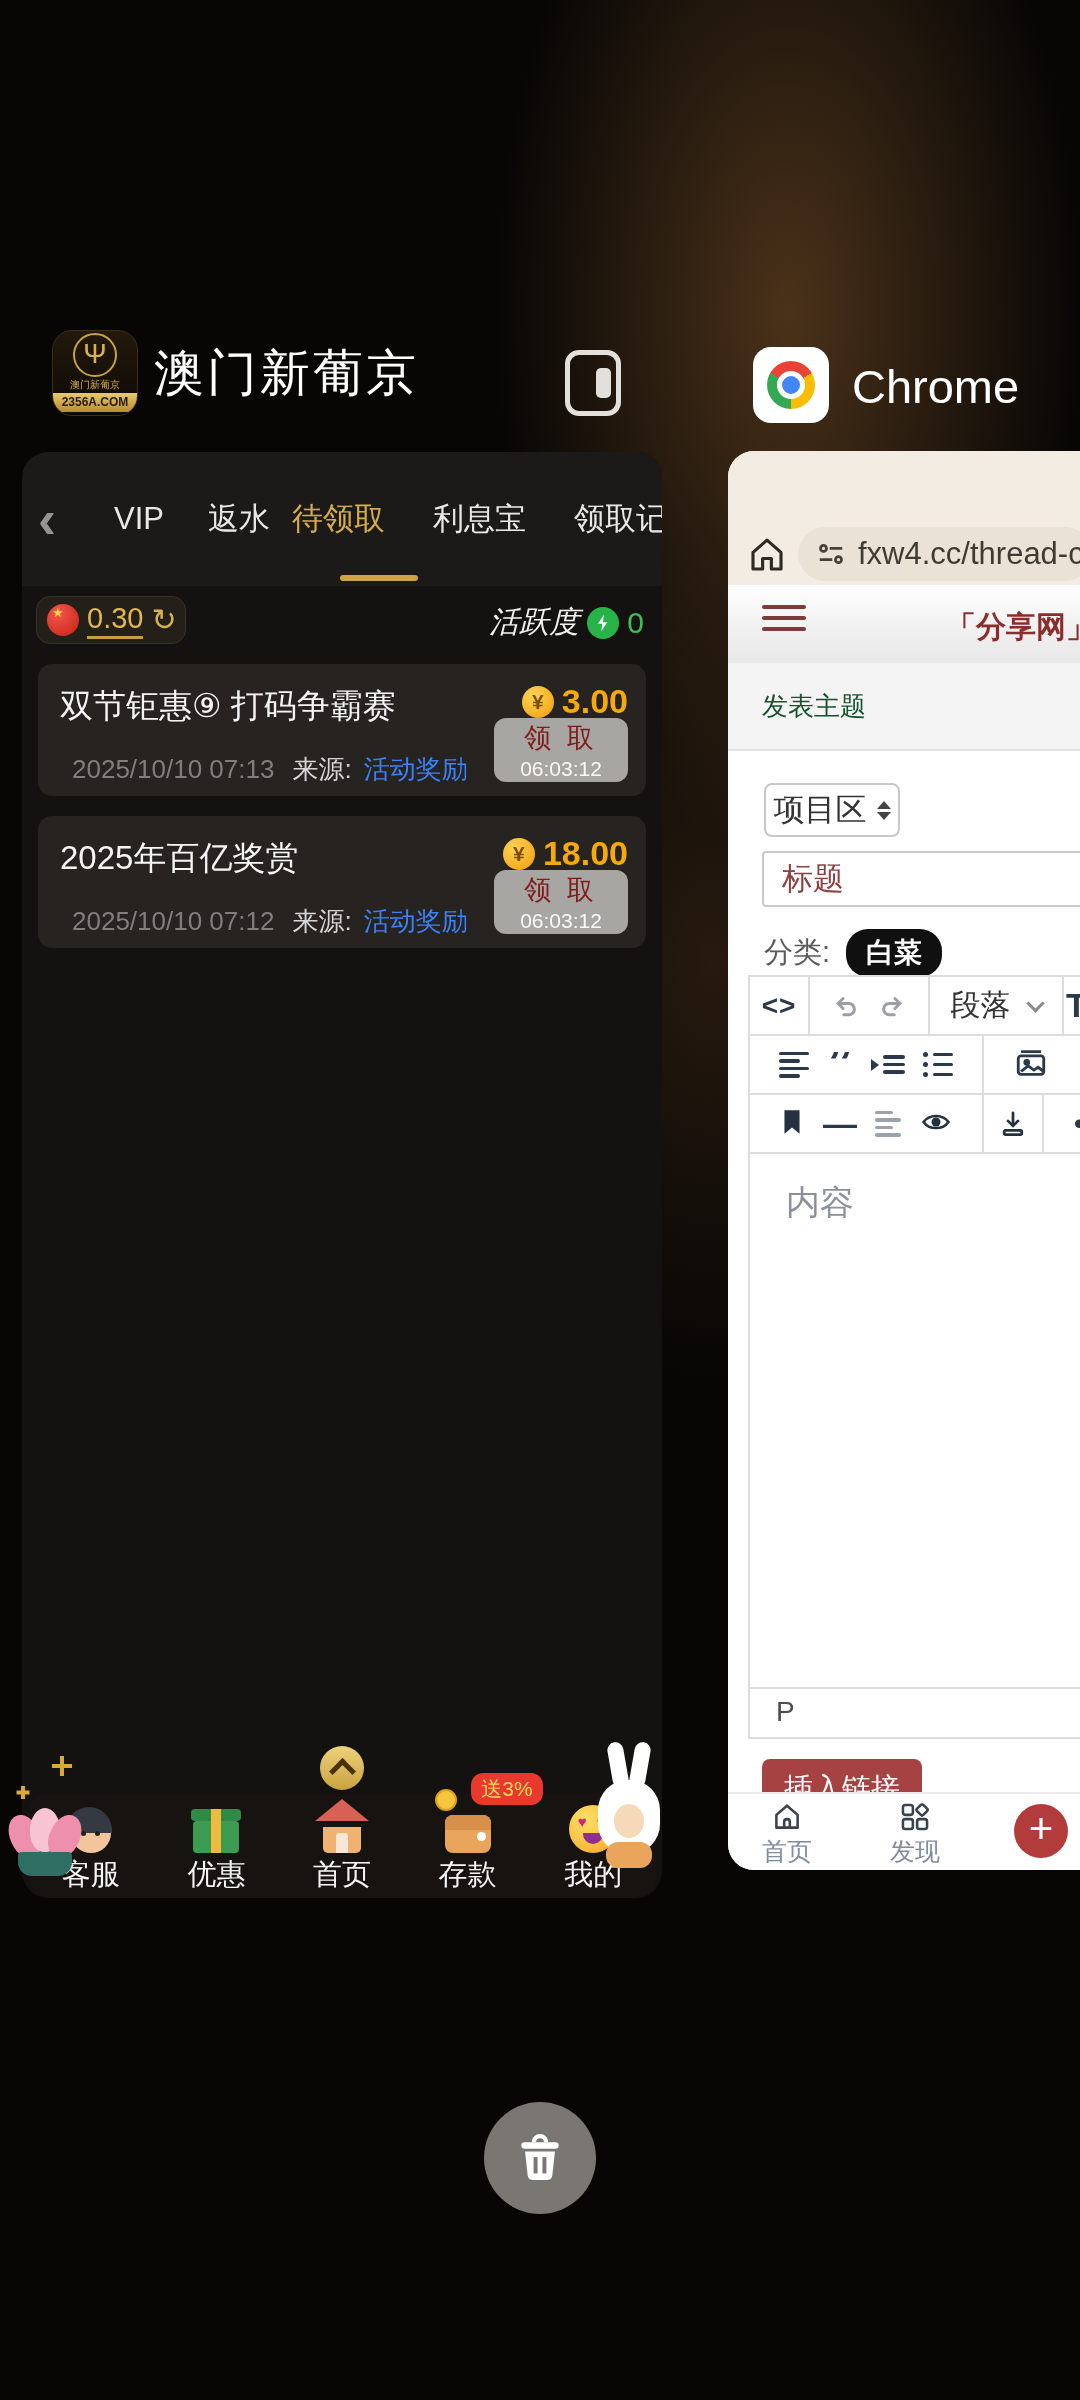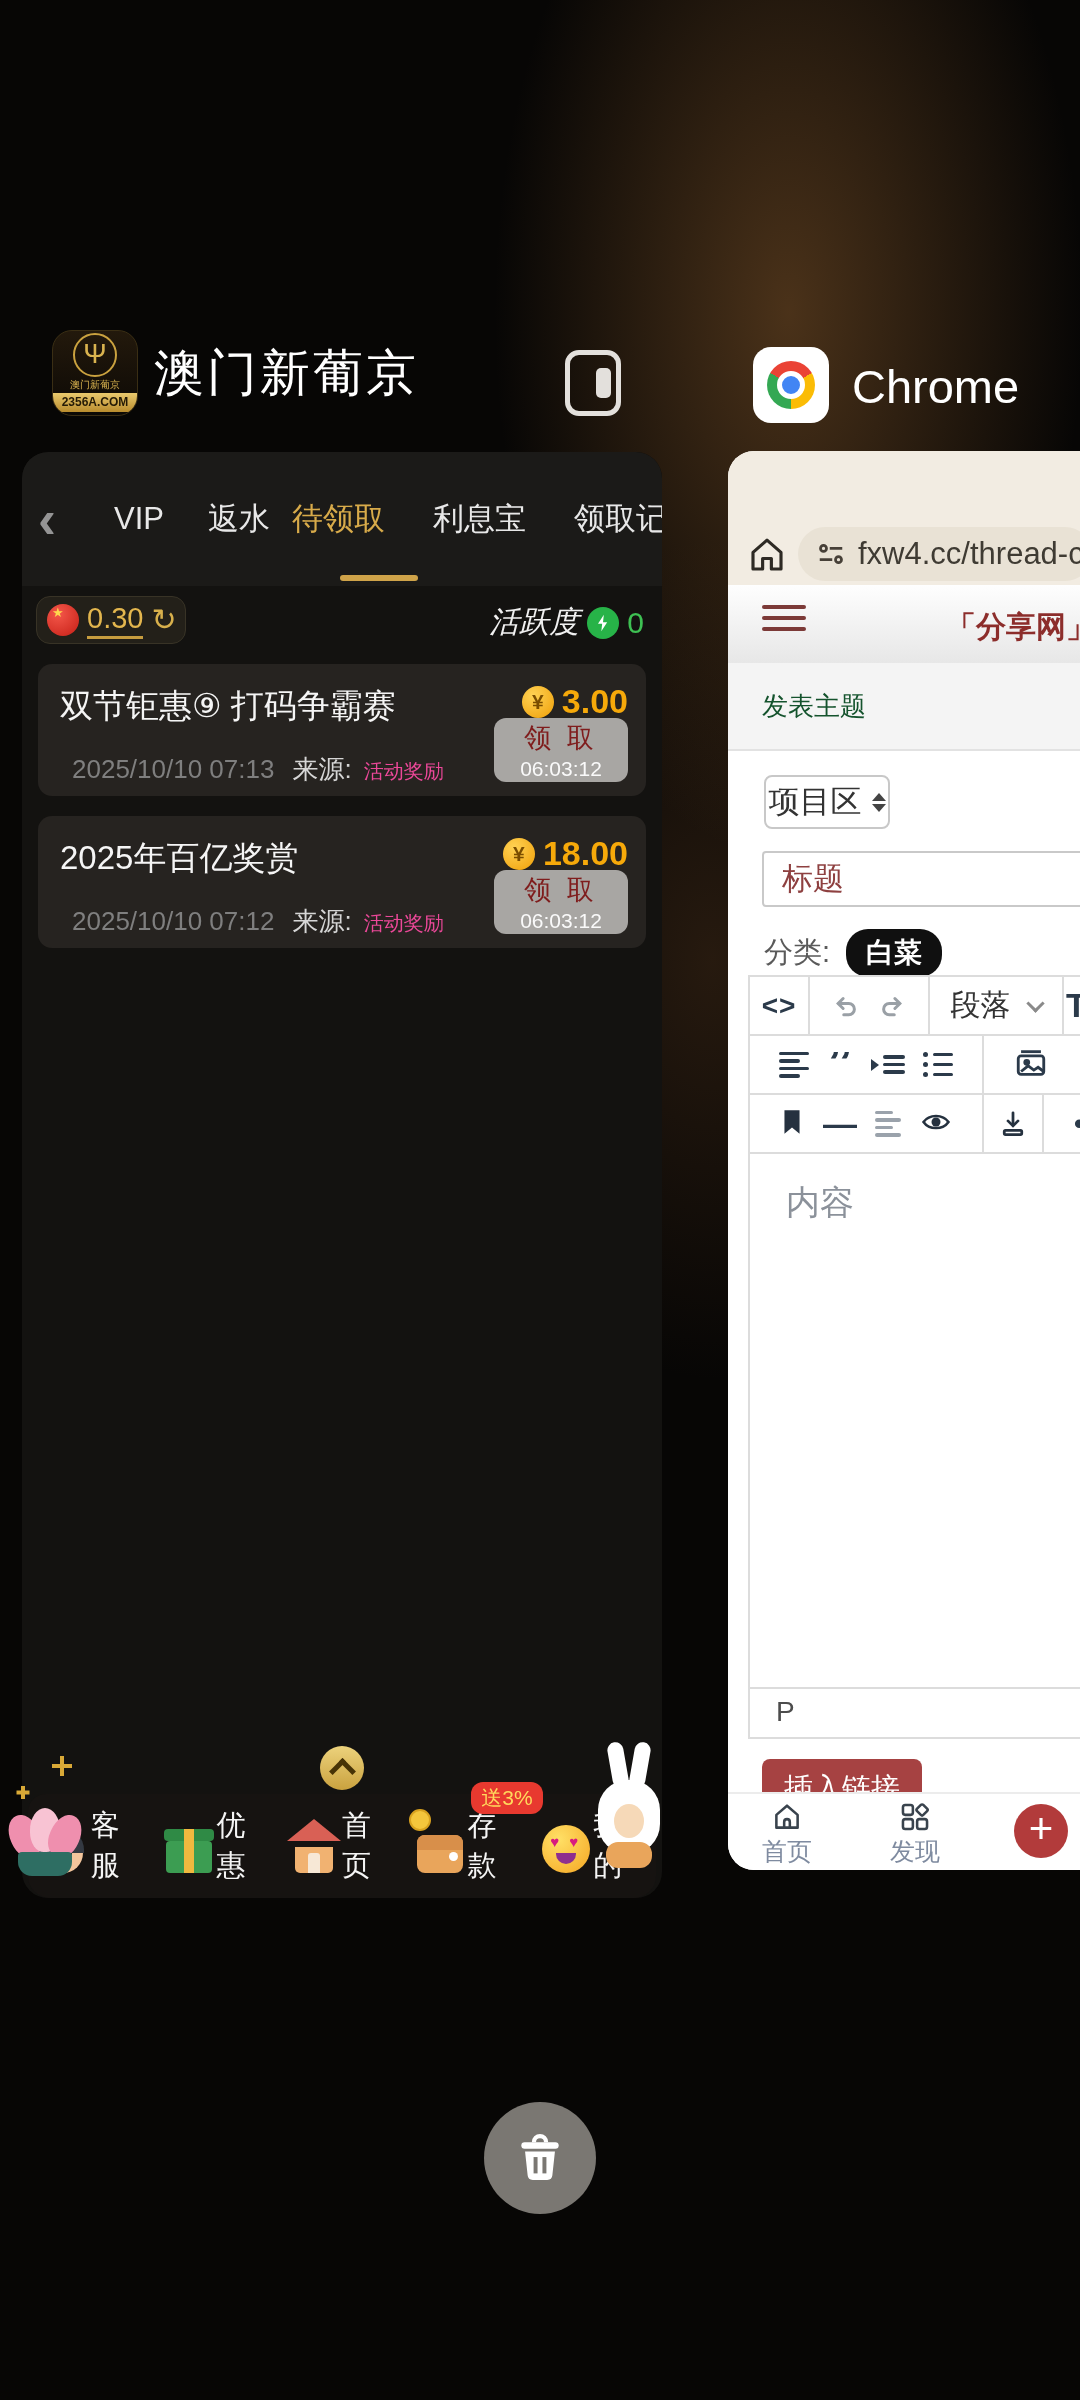--- a/index.html
+++ b/index.html
@@ -51,28 +51,28 @@
   .rc{position:absolute;left:16px;right:16px;height:132px;border-radius:14px;background:#262320;}
   .rc1{top:212px;} .rc2{top:364px;}
   .rc-title{position:absolute;left:22px;top:20px;color:#f5f5f5;font-size:33px;font-weight:500;}
   .rc-amt{position:absolute;right:18px;top:18px;display:flex;align-items:center;gap:8px;}
   .coin{width:32px;height:32px;border-radius:50%;background:radial-gradient(circle at 35% 30%,#ffd254,#ef9f08);
     color:#7a4d00;font-size:21px;font-weight:bold;display:flex;align-items:center;justify-content:center;}
   .amt-v{color:#f6a90a;font-size:34px;font-weight:bold;}
   .rc-meta{position:absolute;left:22px;top:88px;display:flex;gap:12px;align-items:baseline;margin-left:12px;}
   .rc-meta .d{color:#7f7f7f;font-size:26px;}
   .rc-meta .sl{color:#d6d6d6;font-size:26px;margin-left:6px;}
-  .rc-meta .sv{color:#ec4899;font-size:20px;}
+  .rc-meta .sv{color:#3b82f6;font-size:26px;}
   .claim{position:absolute;right:18px;top:54px;width:134px;height:64px;border:none;border-radius:12px;background:#a8a6a3;
     display:flex;flex-direction:column;align-items:center;justify-content:center;cursor:pointer;padding:0;}
   .claim .cl{color:#7f1d1d;font-size:27px;letter-spacing:4px;}
   .claim .cd{color:#fafafa;font-size:21px;margin-top:1px;}
   .lnav{position:absolute;left:6px;right:6px;top:1342px;height:104px;background:#161311;border-radius:18px 18px 22px 22px;
     display:flex;align-items:center;justify-content:space-around;z-index:2;}
-  .lnav-item{display:flex;align-items:center;width:110px;position:relative;}
+  .lnav-item{display:flex;flex-direction:column;align-items:center;width:110px;position:relative;}
   .lnav-item .lbl{color:#f5f5f5;font-size:29px;margin-top:0px;}
   .badge{position:absolute;top:-24px;right:-20px;background:#e8392f;color:#ffd95c;font-size:21px;padding:2px 10px;border-radius:12px;white-space:nowrap;}
   .chev{position:absolute;left:298px;top:1294px;width:44px;height:44px;border-radius:50%;z-index:3;
     background:linear-gradient(#ecd27c,#caa23f);display:flex;align-items:center;justify-content:center;}
   .chv{width:14px;height:14px;border-top:5px solid #473306;border-left:5px solid #473306;transform:rotate(45deg);margin-top:6px;}
   
   .ico{width:58px;height:58px;position:relative;display:flex;align-items:flex-end;justify-content:center;}
   .ic-cs .face{width:40px;height:40px;border-radius:50%;background:#f2c59c;position:relative;margin-bottom:2px;}
   .ic-cs .face:before{content:"";position:absolute;left:-5px;top:-6px;width:46px;height:26px;border-radius:23px 23px 0 0;background:#343942;}
   .ic-cs .face:after{content:"";position:absolute;left:10px;top:18px;width:5px;height:5px;border-radius:50%;background:#222;box-shadow:14px 0 #222;}
@@ -112,21 +112,21 @@
   .urlpill{position:absolute;left:70px;right:-12px;top:76px;height:54px;border-radius:27px;background:#e9e2d5;
     display:flex;align-items:center;padding-left:18px;overflow:hidden;}
   .tune{color:#474038;flex:none;display:flex;}
   .url{color:#3f3b33;font-size:31px;margin-left:12px;white-space:nowrap;}
   .phead{position:absolute;left:0;top:134px;width:352px;height:78px;background:linear-gradient(#fefefe,#e7e7e7);}
   .burger{position:absolute;left:34px;top:20px;width:44px;display:flex;flex-direction:column;gap:7px;}
   .burger i{height:4px;background:#7c3a38;border-radius:2px;}
   .stitle{position:absolute;left:218px;top:22px;font-size:30px;font-weight:bold;color:#8c2d2b;white-space:nowrap;}
   .pheading{position:absolute;left:0;top:212px;width:352px;height:86px;background:#f4f4f4;border-bottom:2px solid #e2e2e2;}
   .pheading span{position:absolute;left:34px;top:0;line-height:86px;font-size:26px;color:#14532d;}
-  .fselect{position:absolute;left:36px;top:324px;width:126px;height:54px;border:2px solid #c8c8c8;border-radius:8px;
+  .fselect{position:absolute;left:36px;top:332px;width:136px;height:54px;border:2px solid #c8c8c8;border-radius:8px;
     display:flex;align-items:center;justify-content:center;gap:10px;font-size:31px;color:#333;box-sizing:border-box;}
   .updown{display:flex;flex-direction:column;gap:3px;}
   .tu{width:0;height:0;border-left:7px solid transparent;border-right:7px solid transparent;border-bottom:8px solid #444;}
   .td{width:0;height:0;border-left:7px solid transparent;border-right:7px solid transparent;border-top:8px solid #444;}
   .tinput{position:absolute;left:34px;top:400px;right:-6px;height:56px;border:2px solid #c9c9c9;border-radius:4px;box-sizing:border-box;
     display:flex;align-items:center;}
   .tinput .ph{color:#8e4040;font-size:31px;margin-left:18px;}
   .catrow{position:absolute;left:36px;top:478px;display:flex;align-items:center;gap:16px;}
   .clab{color:#5a5a5a;font-size:29px;}
   .cpill{background:#101010;color:#fff;font-size:28px;font-weight:bold;padding:5px 20px;border-radius:22px;}

